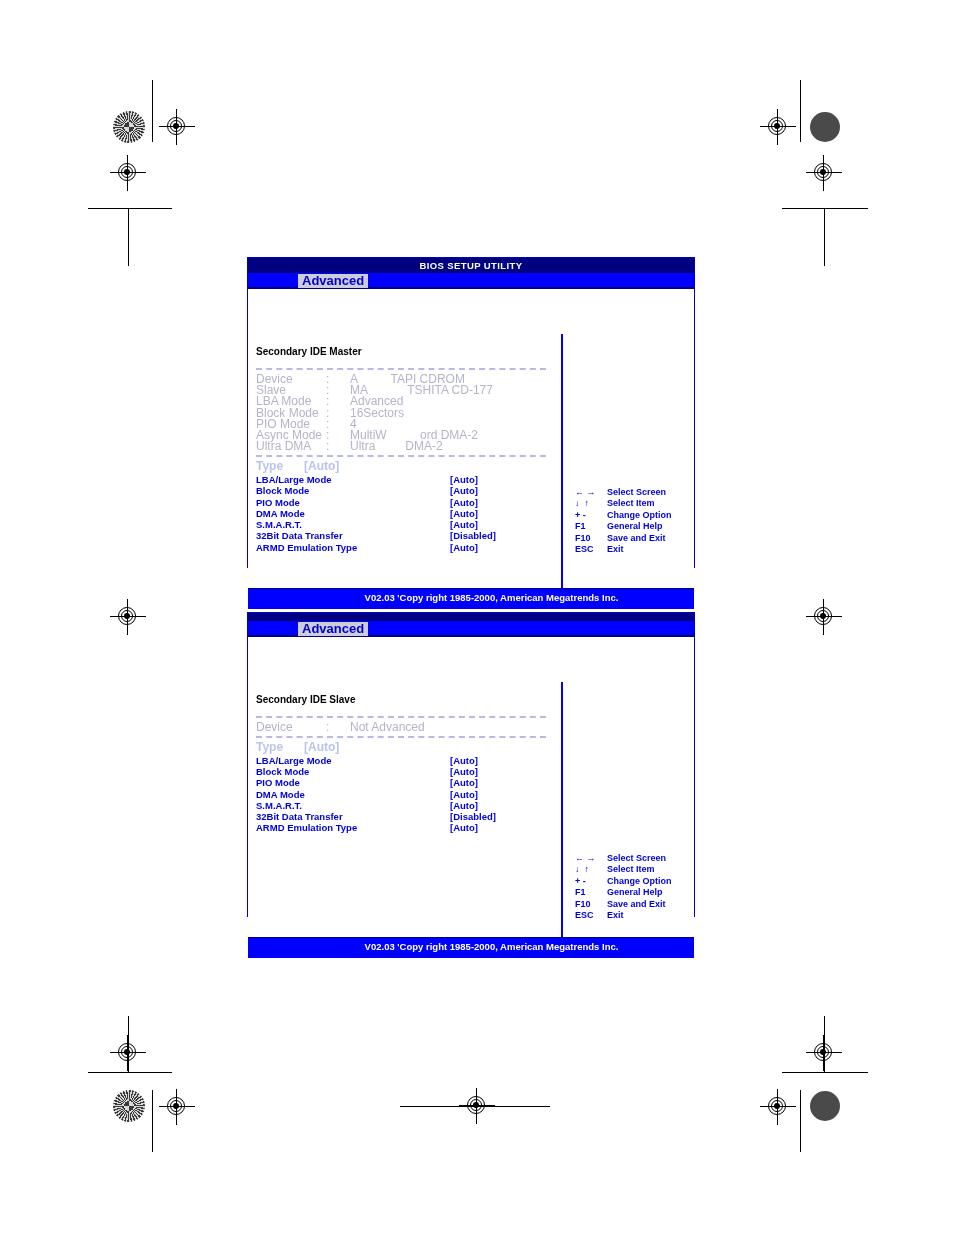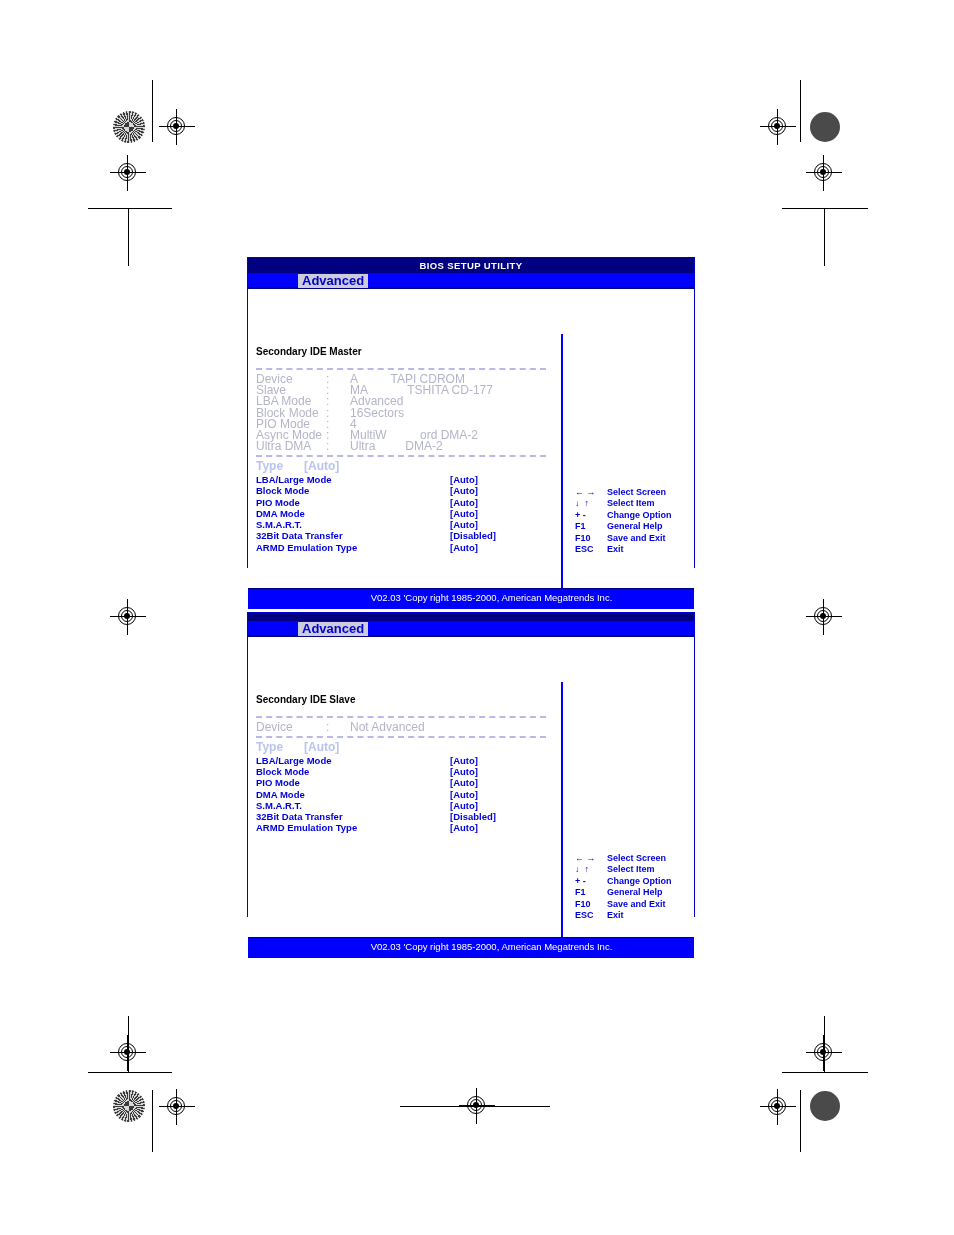--- a/index.html
+++ b/index.html
@@ -183,21 +183,21 @@
     line-height: 11.4px;
   }
   .legend-row { display: flex; white-space: pre; }
   .legend-key { width: 32px; }
   .legend-desc { }
 
   .bios-footer {
     background: #0000ff;
     color: #ffffff;
     font-size: 9.5px;
-    font-weight: normal;
+    font-weight: bold;
     text-align: center;
     height: 21px;
     line-height: 18px;
     box-sizing: border-box;
     border-top: 1px solid #000080;
     padding-left: 41px;
   }
 </style>
 </head>
 <body>

